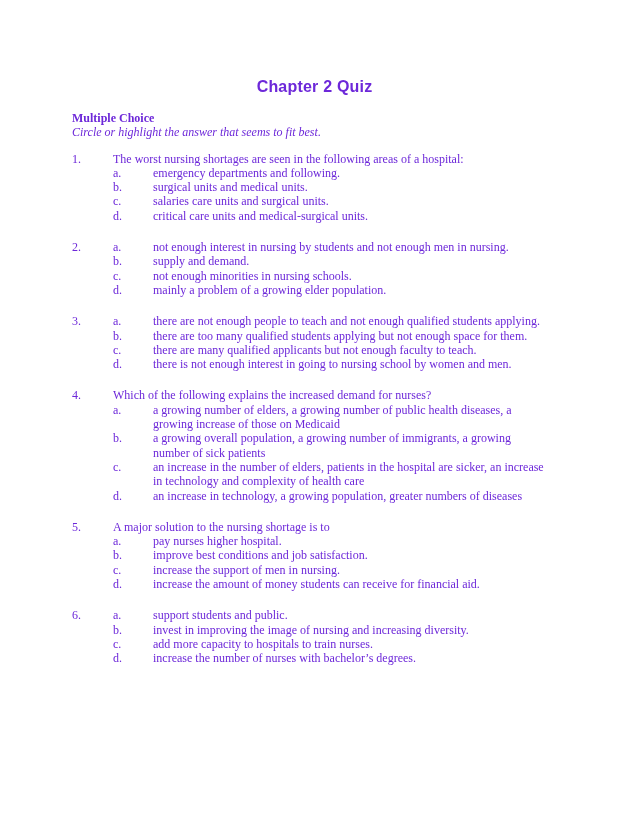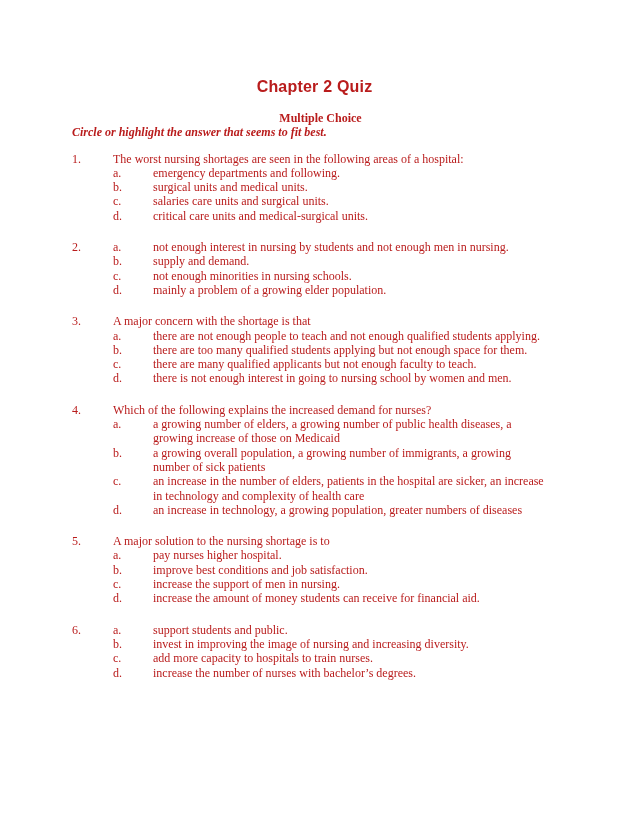--- a/index.html
+++ b/index.html
@@ -5,21 +5,21 @@
   html, body {
     margin: 0;
     padding: 0;
     background: #ffffff;
   }
   .page {
     position: relative;
     width: 637px;
     height: 825px;
     background: #ffffff;
-    color: #b91c1c;
+    color: #6d28d9;
     font-family: "Liberation Serif", serif;
     font-size: 12px;
     line-height: 14.3px;
     box-sizing: border-box;
     padding: 78px 68px 0 72px;
     overflow: hidden;
   }
   .doc-title {
     margin: 0;
     text-align: center;
@@ -29,25 +29,24 @@
     line-height: 18px;
     
     margin-left: -12px;
     letter-spacing: 0.2px;
   }
   .intro {
     margin-top: 15px;
   }
   .section-heading {
     font-weight: bold;
-    text-align: center;
   }
   .instructions {
     font-style: italic;
-    font-weight: 700;
+    font-weight: 400;
   }
   .questions {
     margin-top: 12px;
   }
   .question {
     display: flex;
     margin-bottom: 17px;
   }
   .qnum {
     width: 41px;
@@ -125,21 +124,20 @@
         <div class="option">
           <div class="option-letter">d.</div>
           <div class="option-text">mainly a problem of a growing elder population.</div>
         </div>
       </div>
     </div>
 
     <div class="question">
       <div class="qnum">3.</div>
       <div class="qbody">
-        <div class="qtext">A major concern with the shortage is that</div>
         <div class="option">
           <div class="option-letter">a.</div>
           <div class="option-text">there are not enough people to teach and not enough qualified students applying.</div>
         </div>
         <div class="option">
           <div class="option-letter">b.</div>
           <div class="option-text">there are too many qualified students applying but not enough space for them.</div>
         </div>
         <div class="option">
           <div class="option-letter">c.</div>

